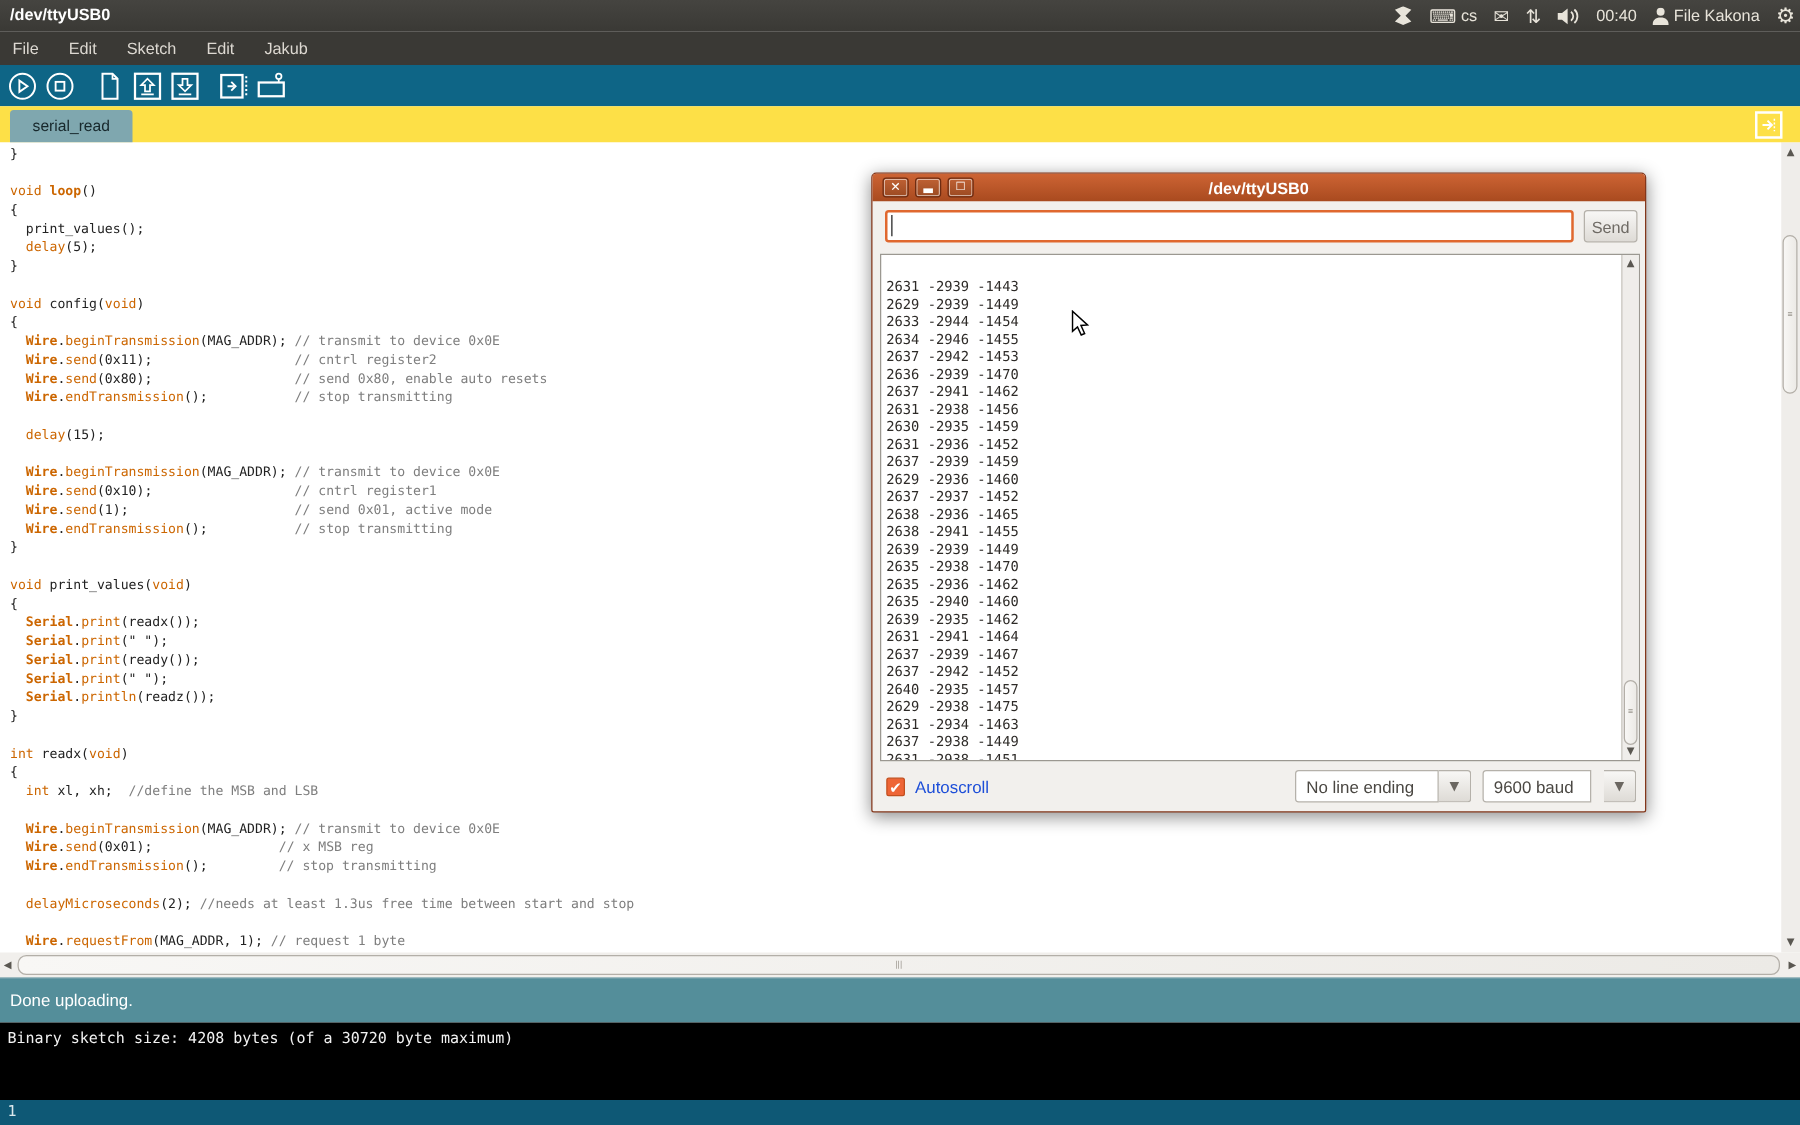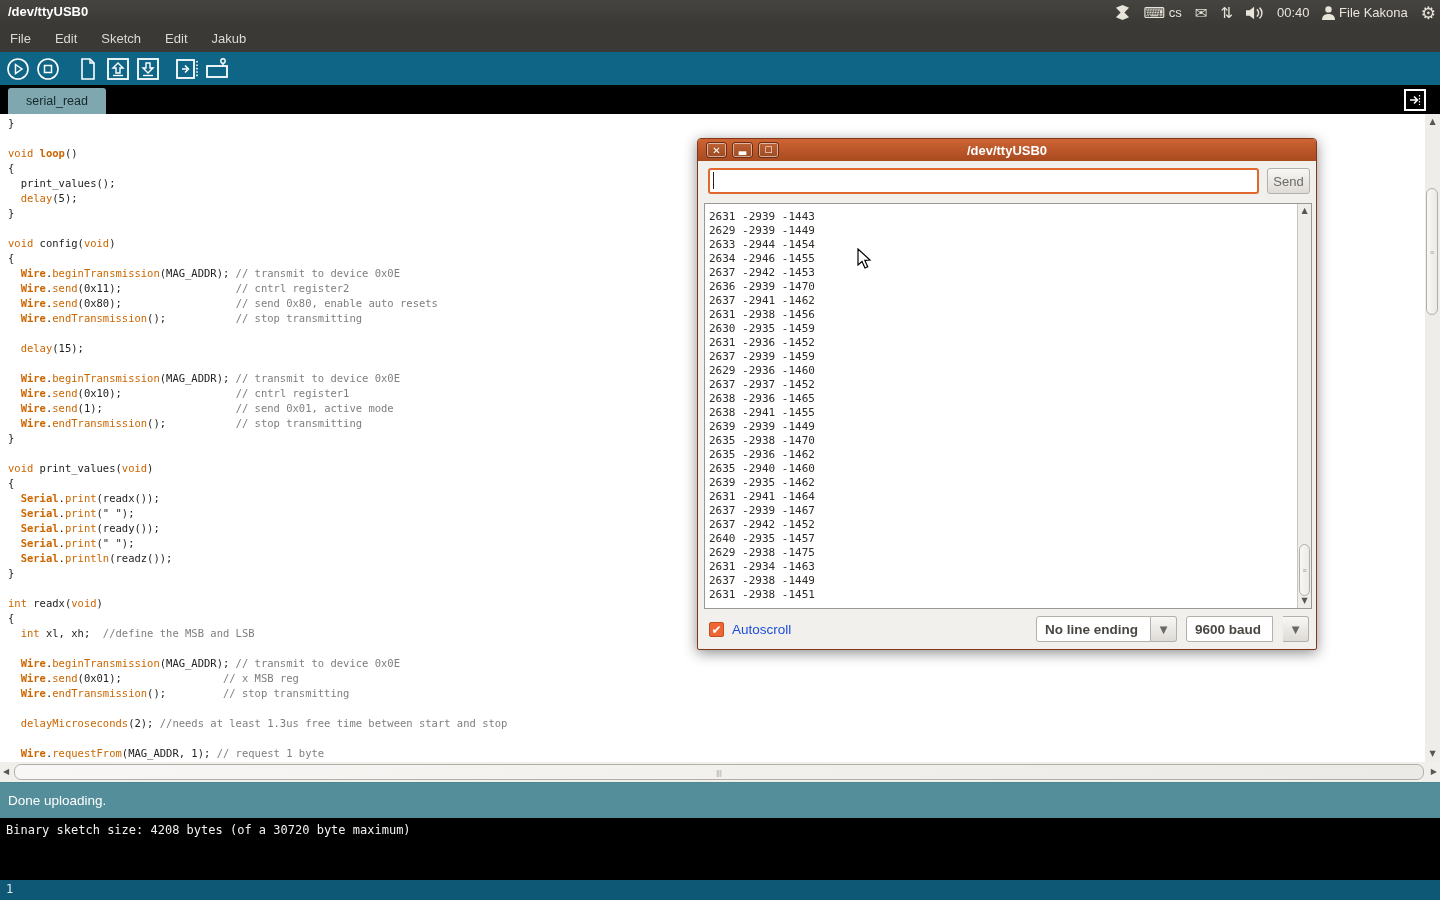--- a/index.html
+++ b/index.html
@@ -22,21 +22,21 @@
   .menu-item { cursor:default; }
 
   
   #toolbar { position:absolute; left:0; top:52px; width:1440px; height:33px;
     background:#0e6586; display:flex; align-items:center; gap:4px; padding-left:5px; }
   .tb-btn { width:26px; height:26px; display:flex; align-items:center; justify-content:center; }
   .tb-btn svg { display:block; }
   .tb-gap { width:6px; }
 
   
-  #tabbar { position:absolute; left:0; top:85px; width:1440px; height:29px; background:#000000; }
+  #tabbar { position:absolute; left:0; top:85px; width:1440px; height:29px; background:#fde047; }
   #tab-serial { position:absolute; left:8px; top:3px; width:98px; height:26px;
     background:#7fa7af; border-radius:3px 3px 0 0; color:#17282c; font-size:12.5px;
     display:flex; align-items:center; justify-content:center; }
   #newtab-btn { position:absolute; right:14px; top:4px; width:22px; height:22px;
     border:2px solid #fff; display:flex; align-items:center; justify-content:center; }
 
   
   #editor { position:absolute; left:0; top:114px; width:1425px; height:648px; background:#fff;
     overflow:hidden; padding:2px 0 0 8px; }
   #code { font-family:"DejaVu Sans Mono", monospace; font-size:10.5px; line-height:15px;
@@ -83,32 +83,32 @@
     font-family:"DejaVu Sans", sans-serif; box-shadow:inset 0 0 0 1px rgba(255,255,255,.55); }
   .win-btn:first-child { margin-left:8px; }
   #sm-input { position:absolute; left:10px; top:29px; width:551px; height:26px;
     background:#fff; border:2px solid #e0682f; border-radius:3px; font-size:13px; padding-left:4px; }
   #sm-caret { position:absolute; left:15px; top:33px; width:1px; height:17px; background:#222; }
   #sm-send { position:absolute; left:569px; top:29px; width:43px; height:26px;
     background:linear-gradient(#f8f7f5,#dedbd6); border:1px solid #b5b1aa; border-radius:3px;
     color:#6e6a64; font-size:13px; display:flex; align-items:center; justify-content:center; }
   #sm-output { position:absolute; left:6px; top:64px; width:608px; height:406px;
     background:#fff; border:1px solid #9b9891; overflow:hidden; }
-  #sm-lines { position:absolute; left:4px; top:6px; font-family:"DejaVu Sans Mono", monospace;
+  #sm-lines { position:absolute; left:4px; top:19px; font-family:"DejaVu Sans Mono", monospace;
     font-size:11px; line-height:14px; color:#2e2b28; white-space:pre; }
   #sm-vscroll { position:absolute; right:0; top:0; width:14px; height:404px; border-left:1px solid #c9c6c0; }
   #sm-vthumb { position:absolute; left:1px; top:340px; width:11px; height:52px; }
   #sm-bottom { position:absolute; left:0; top:475px; width:100%; height:36px; }
   #sm-check { position:absolute; left:11px; top:8px; width:15px; height:15px;
     background:#ee6536; border:1px solid #c24f1e; border-radius:2px; color:#fff; font-size:12px;
     line-height:14px; text-align:center; font-family:"DejaVu Sans", sans-serif; }
   #sm-autoscroll-label { position:absolute; left:34px; top:8px; font-size:13.5px; color:#1d4ed8; }
   .dd-main { position:absolute; top:2px; height:26px; background:#fff; border:1px solid #b5b1aa;
     border-radius:3px 0 0 3px; font-size:13.5px; color:#4a4742; display:flex; align-items:center;
-    padding-left:8px;font-weight:bold; }
+    padding-left:8px; }
   .dd-arrow { position:absolute; top:2px; height:26px; width:26px;
     background:linear-gradient(#f8f7f5,#dedbd6); border:1px solid #b5b1aa; border-left:none;
     border-radius:0 3px 3px 0; color:#6b6761; font-size:10px; display:flex; align-items:center;
     justify-content:center; font-family:"DejaVu Sans", sans-serif; }
   #dd1-main { left:338px; width:115px; } #dd1-arrow { left:453px; }
   #dd2-main { left:488px; width:87px; }  #dd2-arrow { left:585px; }
 
   #cursor { position:absolute; left:857px; top:248px; z-index:50; }
 </style>
 </head>

